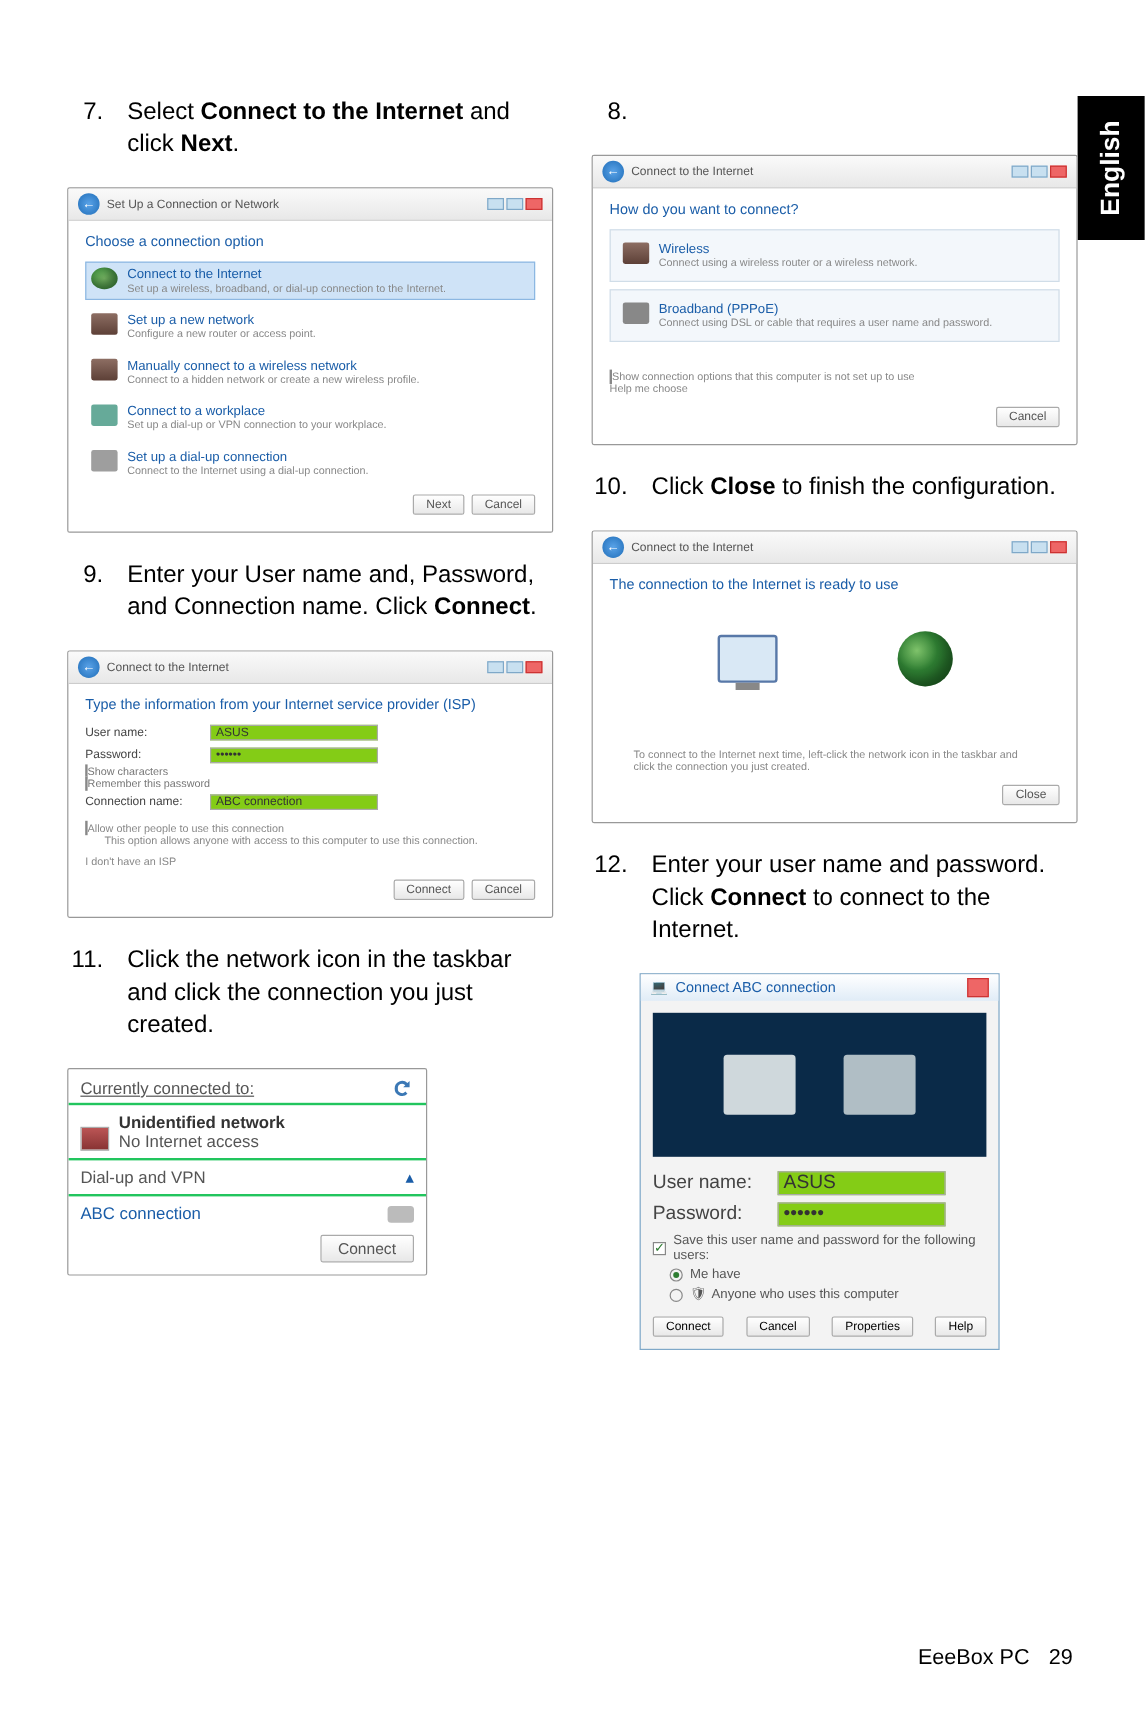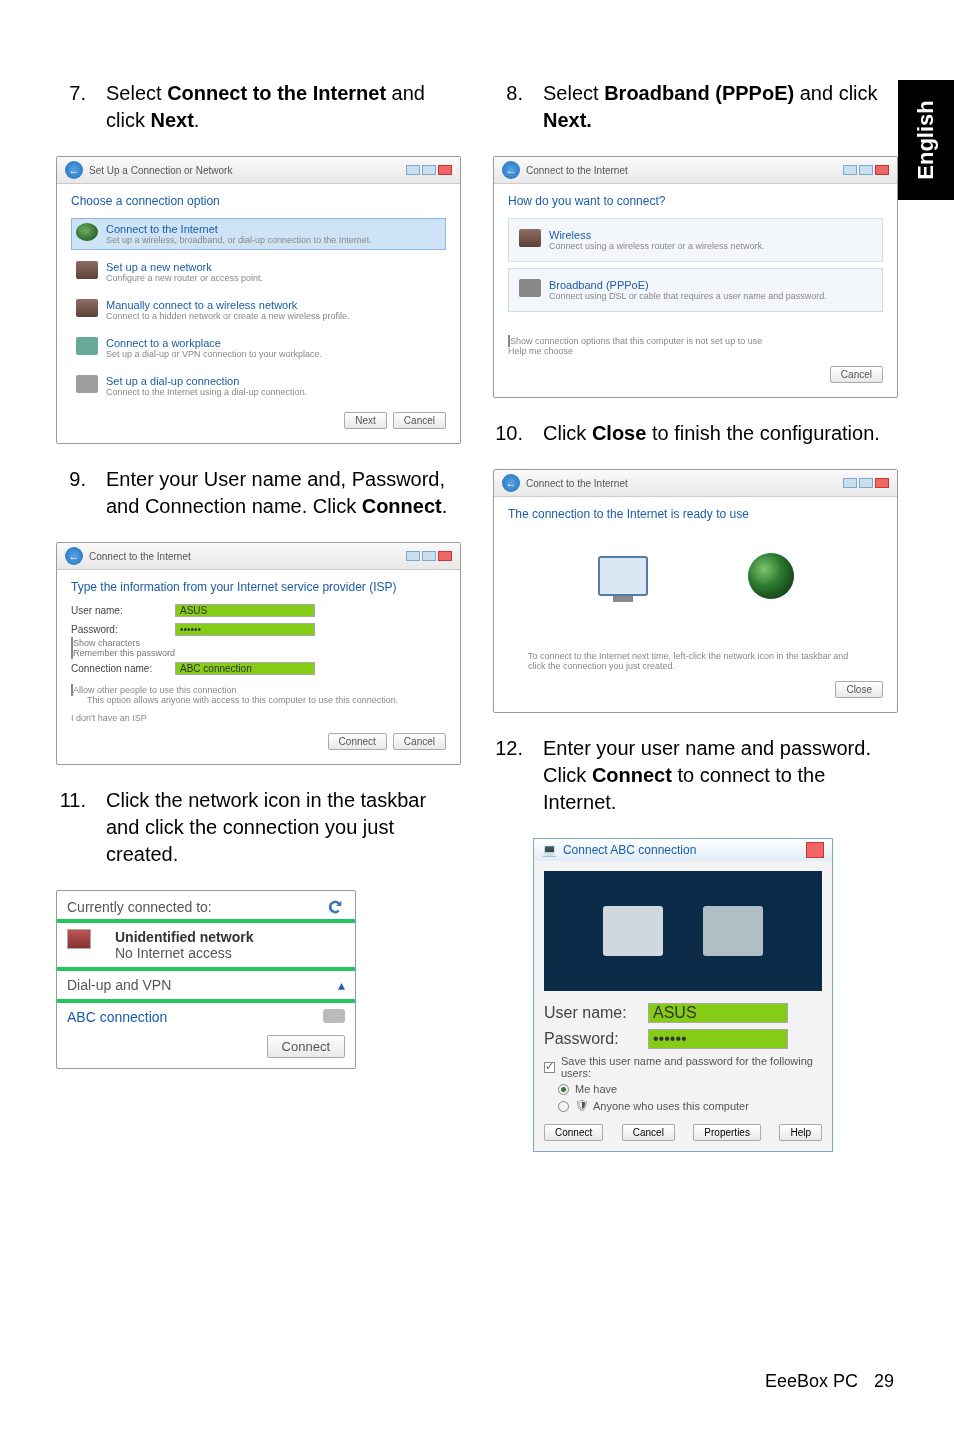--- a/index.html
+++ b/index.html
@@ -32,24 +32,24 @@
   .opt-sub { color: #888; font-size: 9px; }
   .btn-row { display: flex; justify-content: flex-end; gap: 6px; margin-top: 10px; }
   .btn { border: 1px solid #aaa; background: linear-gradient(#fff,#e8e8e8); padding: 2px 10px; border-radius: 2px; font-size: 10px; }
   .form-row { display: flex; gap: 14px; margin-bottom: 6px; align-items: center; }
   .form-row label { width: 90px; color: #444; }
   .inp { border: 1px solid #aaa; padding: 0 4px; min-width: 140px; background: #84cc16; color: #333; }
   .sub { color: #777; font-size: 9px; margin-top: -4px; margin-bottom: 4px; }
   .link { color: #1a5da8; }
   .panel { background: #f3f7fb; border: 1px solid #d0dde8; padding: 10px; }
   .flyout { width: 300px; }
-  .fly-head { display: flex; justify-content: space-between; align-items: flex-start; padding: 8px 10px 4px 10px; font-size: 14px; color: #555; }
+  .fly-head { display: flex; justify-content: space-between; align-items: flex-start; padding: 8px 10px 4px 10px; font-size: 14px; color: #555; text-decoration: underline; }
   .sigicon { width: 18px; height: 16px; display: inline-block; }
   .sigicon svg { width: 100%; height: 100%; }
-  .fly-item { padding: 6px 10px; border-top: 4px solid #22c55e; display: flex; align-items: flex-start; gap: 24px; font-size: 14px; color: #555; }
+  .fly-item { padding: 6px 10px; border-top: 2px solid #22c55e; display: flex; align-items: flex-end; gap: 8px; font-size: 14px; color: #555; }
   .fly-item .thumb { width: 24px; height: 20px; background: linear-gradient(#b55,#833); border: 1px solid #aaa; }
   .fly-sub { padding: 4px 10px 10px 10px; display: flex; justify-content: flex-end; }
   .dial-icon { width: 22px; height: 14px; background: #bbb; border-radius: 3px; }
   .ready-img { height: 90px; display: flex; align-items: center; justify-content: center; gap: 100px; margin: 8px 0 30px 0; }
   .monitor { width: 50px; height: 40px; background: #d9e8f5; border: 2px solid #5878a8; border-radius: 3px; position: relative; }
   .monitor:after { content: ""; position: absolute; bottom: -8px; left: 50%; transform: translateX(-50%); width: 20px; height: 6px; background: #888; }
   .globe { width: 46px; height: 46px; border-radius: 50%; background: radial-gradient(circle at 35% 35%, #7fc36b 0%, #2e7d32 40%, #1b5e20 100%); box-shadow: inset -6px -6px 10px rgba(0,0,0,.3); }
   .tiny { font-size: 9px; color: #888; }
   .dialup-win { width: 300px; }
   .dlg { border: 1px solid #7fa8c8; background: #f3f3f3; }
@@ -214,23 +214,20 @@
         <div class="fly-sub">
             <div class="btn" style="font-size:13px;padding:3px 14px">Connect</div>
           </div>
       </div>
     </div>
 
     <div class="col">
 
       <div class="step">
         <div class="step-num">8.</div>
-        <div class="step-text">
-          <span>Select </span><span class="b">Broadband (PPPoE)</span><span> and click </span><span class="b">Next.</span>
-        </div>
       </div>
 
       <div class="shot">
         <div class="win-title">
           <span class="back-arrow">←</span>
           <span>Connect to the Internet</span>
           <div class="win-ctrl">
               <span></span>
               <span></span>
               <span></span>

